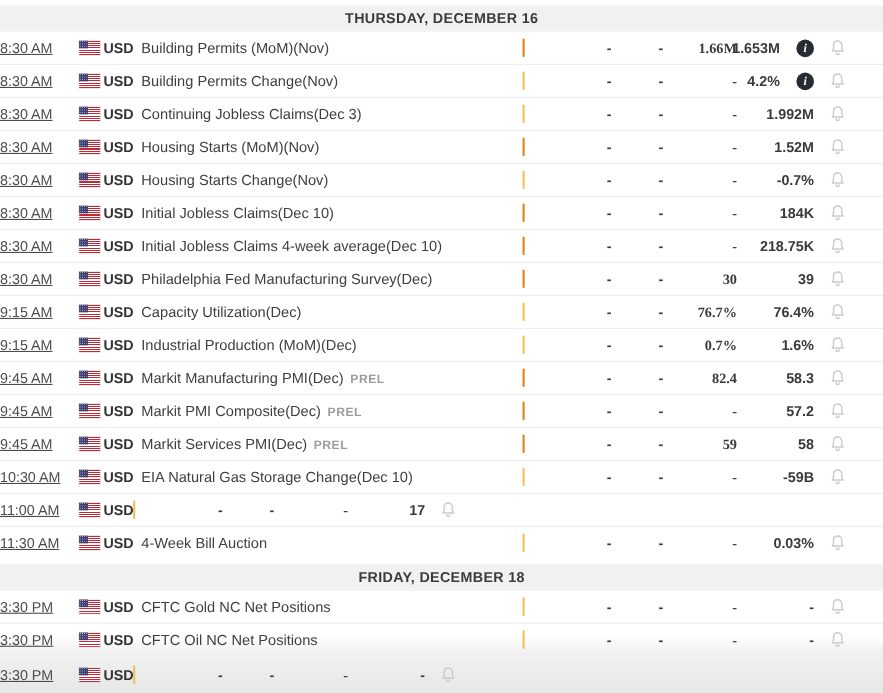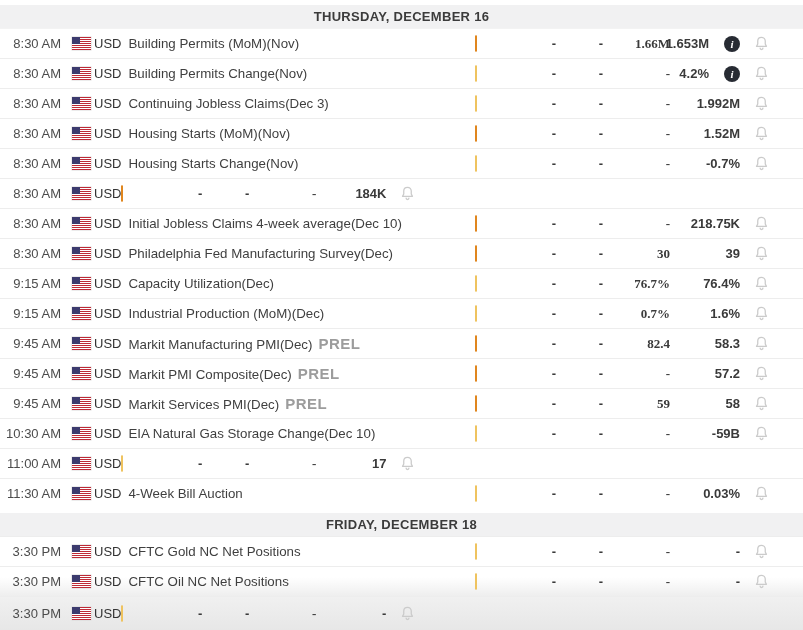--- a/index.html
+++ b/index.html
@@ -25,35 +25,35 @@
     display: flex; align-items: center; justify-content: center;
     font-weight: bold; font-size: 13px; letter-spacing: .3px; color: #3b3b3b;
   }
   .row {
     display: flex; align-items: center;
     height: 30px;
     border-top: 1px solid #EDEDED;
     background: #fff;
   }
   .section:first-child .row:nth-child(2) { border-top-color: #f3f3f3; }
-  .c-time { width: 61px; flex: none; text-align: right; color: #4c4c4c; }
+  .c-time { width: 61px; flex: none; color: #4c4c4c; text-decoration: underline; }
   .flag {
     width: 19px; height: 13px; flex: none; margin-left: 11px; position: relative;
     background: repeating-linear-gradient(180deg, var(--flag-red) 0 1px, #fff 1px 2px);
     box-shadow: 0 0 0 .5px #d8d8d8;
   }
   .flag::after {
     content: ""; position: absolute; left: 0; top: 0; width: 8px; height: 7px;
     background-color: var(--flag-blue);
     background-image: radial-gradient(#ffffff 22%, transparent 26%);
     background-size: 2px 2px;
   }
-  .c-cur { margin-left: 3px; flex: none; font-weight: 400; color: #333; text-align: right; }
+  .c-cur { margin-left: 3px; flex: none; font-weight: 700; color: #333; text-align: right; }
   .c-event { flex: 1; margin-left: 7px; white-space: nowrap; overflow: hidden; display: flex; align-items: baseline; color: #3f3f3f; font-size: 13.3px; }
-  .prel { margin-left: 6px; font-size: 15px; font-weight: 700; letter-spacing: .5px; color: #9c9c9c; }
+  .prel { margin-left: 6px; font-size: 11px; font-weight: 700; letter-spacing: .5px; color: #9c9c9c; }
   .c-impact { width: 40px; flex: none; }
   .bar { width: 40px; height: 15px; border-radius: 3px; border: 1.5px solid; }
   .bar.medium { border-color: var(--accent-medium); background: linear-gradient(90deg, var(--accent-medium) 0 62%, #fff 62%); }
   .bar.low { border-color: var(--accent-low-border); background: linear-gradient(90deg, var(--accent-low-fill) 0 33%, #fff 33%); }
   .val { flex: none; text-align: right; font-weight: 700; color: #3a3a3a; }
   .c-actual { width: 41px; }
   .c-dev { width: 47px; }
   .c-consensus { width: 67px; font-family: Liberation Serif, serif; }
   .c-previous { width: 70px; display: flex; align-items: center; justify-content: flex-end; gap: 15px; }
   .info {
@@ -196,20 +196,24 @@
       <svg width="17" height="17" viewBox="0 0 24 24" fill="none" stroke="currentColor" stroke-width="1.8" stroke-linecap="round" stroke-linejoin="round">
         <path d="M12 3.2c-3.2 0-5.3 2.4-5.3 5.4v4.2L5 16h14l-1.7-3.2V8.6c0-3-2.1-5.4-5.3-5.4z"></path>
         <path d="M10 18.5a2 2 0 0 0 4 0"></path>
       </svg>
     </span>
   </div>
       <div class="row">
     <span class="c-time">8:30 AM</span>
     <span class="flag"></span>
     <span class="c-cur">USD</span>
+    <span class="c-event">
+      <span>Initial Jobless Claims(Dec 10)</span>
+
+    </span>
     <span class="c-impact">
       <span class="bar medium"></span>
     </span>
     <span class="val c-actual">-</span>
     <span class="val c-dev">-</span>
     <span class="val c-consensus">-</span>
     <span class="val c-previous">
       <span>184K</span>
 
     </span>

